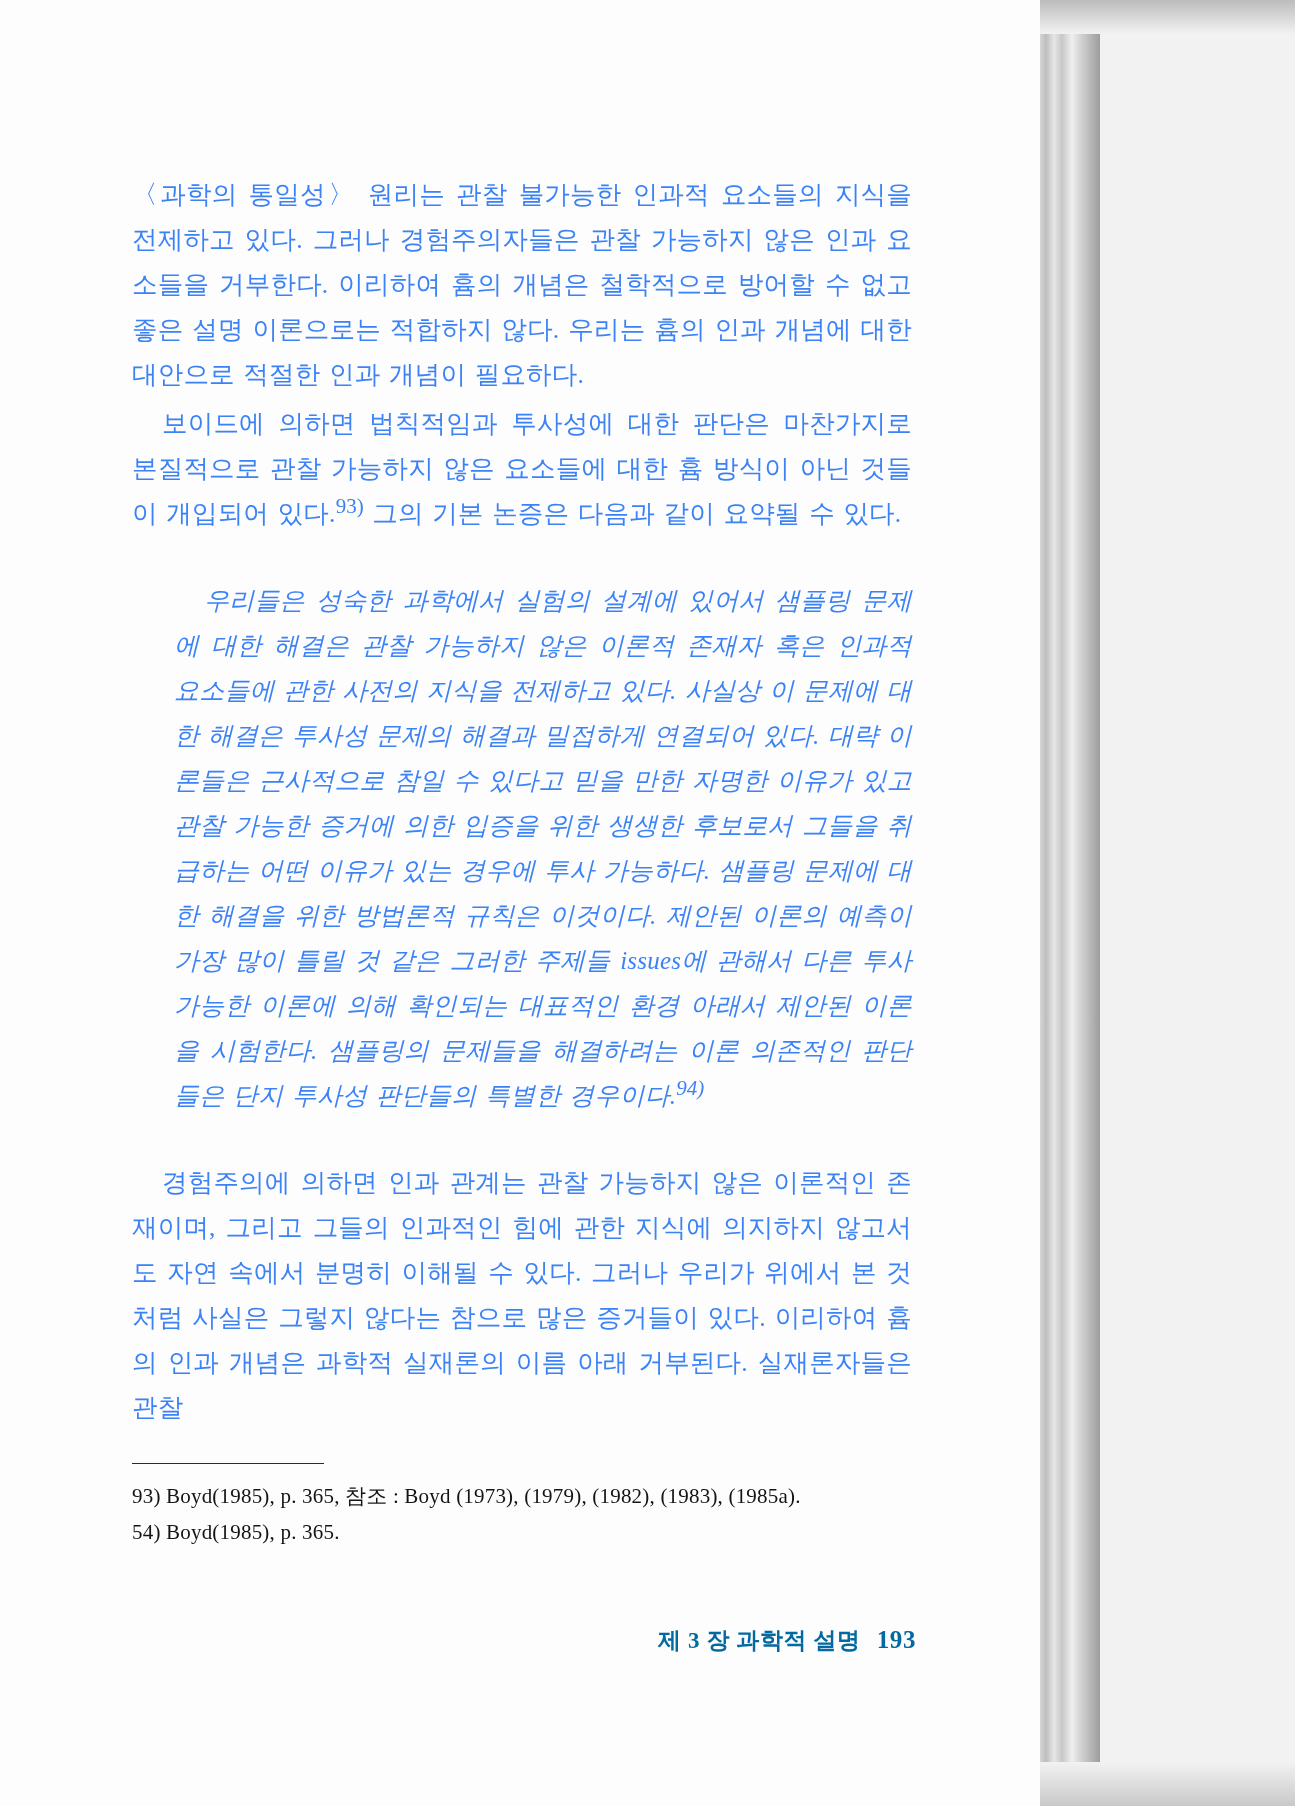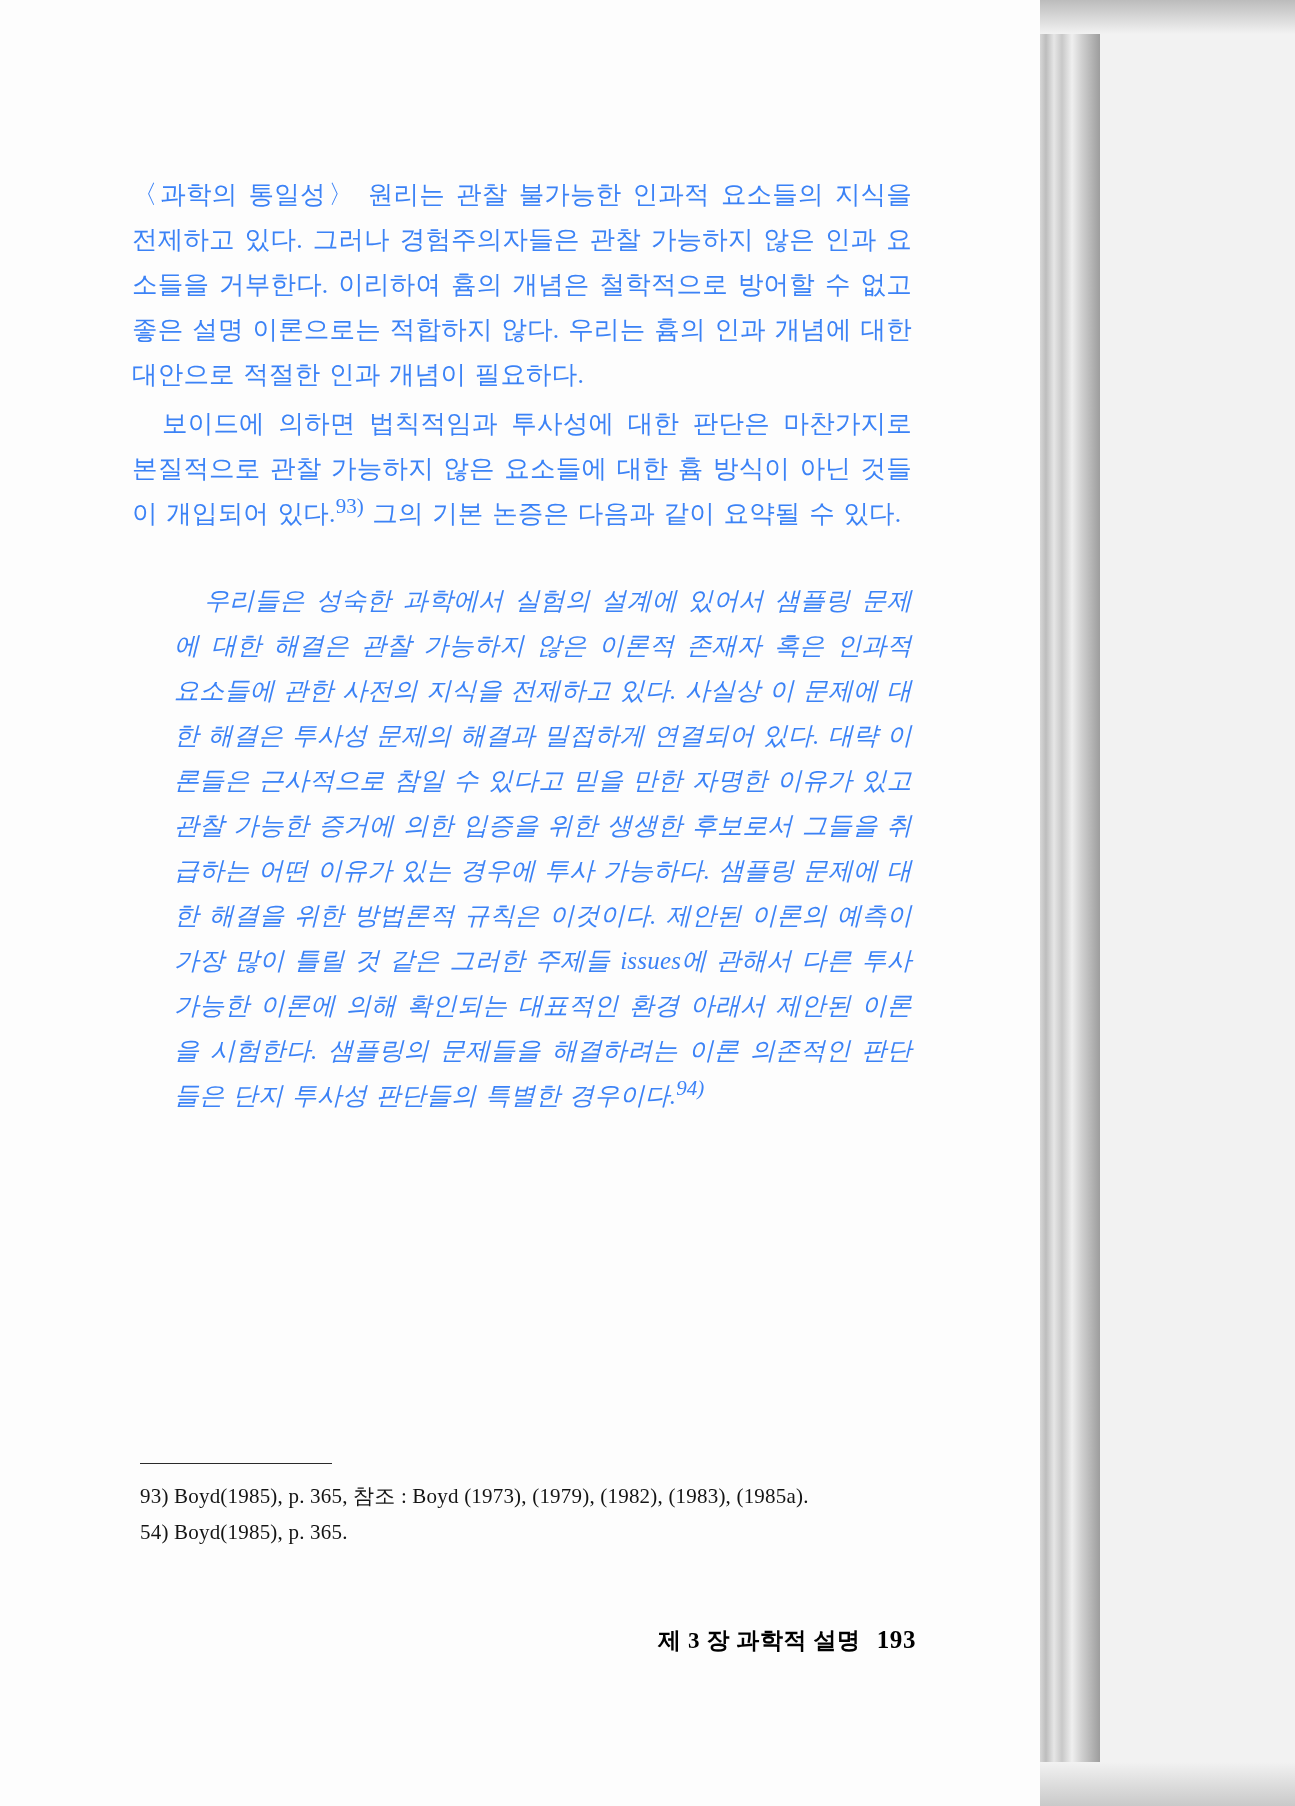--- a/index.html
+++ b/index.html
@@ -111,21 +111,21 @@
   sup {
     font-size: 21px;
     vertical-align: super;
     line-height: 0;
     letter-spacing: 0;
   }
 
   
   .footnotes {
     position: absolute;
-    left: 140px;
+    left: 132px;
     top: 1463px;
     width: 788px;
   }
   .fn-rule {
     width: 192px;
     height: 0;
     border-top: 1.6px solid #2a2a2a;
     margin-bottom: 14px;
   }
   .footnote {
@@ -138,21 +138,21 @@
 
   
   .footer {
     position: absolute;
     left: 128px;
     top: 1625px;
     width: 788px;
     text-align: right;
     font-size: 23px;
     font-weight: bold;
-    color: #000000;
+    color: #0369a1;
     letter-spacing: 0.6px;
   }
   .footer .pagenum {
     margin-left: 16px;
     font-size: 25px;
   }
 </style>
 </head>
 <body>
 
@@ -171,20 +171,21 @@
     <p class="indent"><span>보이드에 의하면 법칙적임과 투사성에 대한 판단은 마찬가지로 본질적으로 관찰 가능하지 않은 요소들에 대한 흄 방식이 아닌 것들이 개입되어 있다.</span><sup>93)</sup><span> 그의 기본 논증은 다음과 같이 요약될 수 있다.</span></p>
 
     <div class="para-gap"></div>
 
     <div class="quote">
       <p><span>우리들은 성숙한 과학에서 실험의 설계에 있어서 샘플링 문제에 대한 해결은 관찰 가능하지 않은 이론적 존재자 혹은 인과적 요소들에 관한 사전의 지식을 전제하고 있다. 사실상 이 문제에 대한 해결은 투사성 문제의 해결과 밀접하게 연결되어 있다. 대략 이론들은 근사적으로 참일 수 있다고 믿을 만한 자명한 이유가 있고 관찰 가능한 증거에 의한 입증을 위한 생생한 후보로서 그들을 취급하는 어떤 이유가 있는 경우에 투사 가능하다. 샘플링 문제에 대한 해결을 위한 방법론적 규칙은 이것이다. 제안된 이론의 예측이 가장 많이 틀릴 것 같은 그러한 주제들 issues에 관해서 다른 투사 가능한 이론에 의해 확인되는 대표적인 환경 아래서 제안된 이론을 시험한다. 샘플링의 문제들을 해결하려는 이론 의존적인 판단들은 단지 투사성 판단들의 특별한 경우이다.</span><sup>94)</sup></p>
     </div>
 
     <div class="para-gap"></div>
 
+    <p class="indent">경험주의에 의하면 인과 관계는 관찰 가능하지 않은 이론적인 존재이며, 그리고 그들의 인과적인 힘에 관한 지식에 의지하지 않고서도 자연 속에서 분명히 이해될 수 있다. 그러나 우리가 위에서 본 것처럼 사실은 그렇지 않다는 참으로 많은 증거들이 있다. 이리하여 흄의 인과 개념은 과학적 실재론의 이름 아래 거부된다. 실재론자들은 관찰</p>
   </div>
 
   <div class="footnotes">
     <div class="fn-rule"></div>
     <div class="footnote">93) Boyd(1985), p. 365, 참조 : Boyd (1973), (1979), (1982), (1983), (1985a).</div>
     <div class="footnote">54) Boyd(1985), p. 365.</div>
   </div>
 
   <div class="footer">
     <span>제 3 장 과학적 설명</span><span class="pagenum">193</span>

